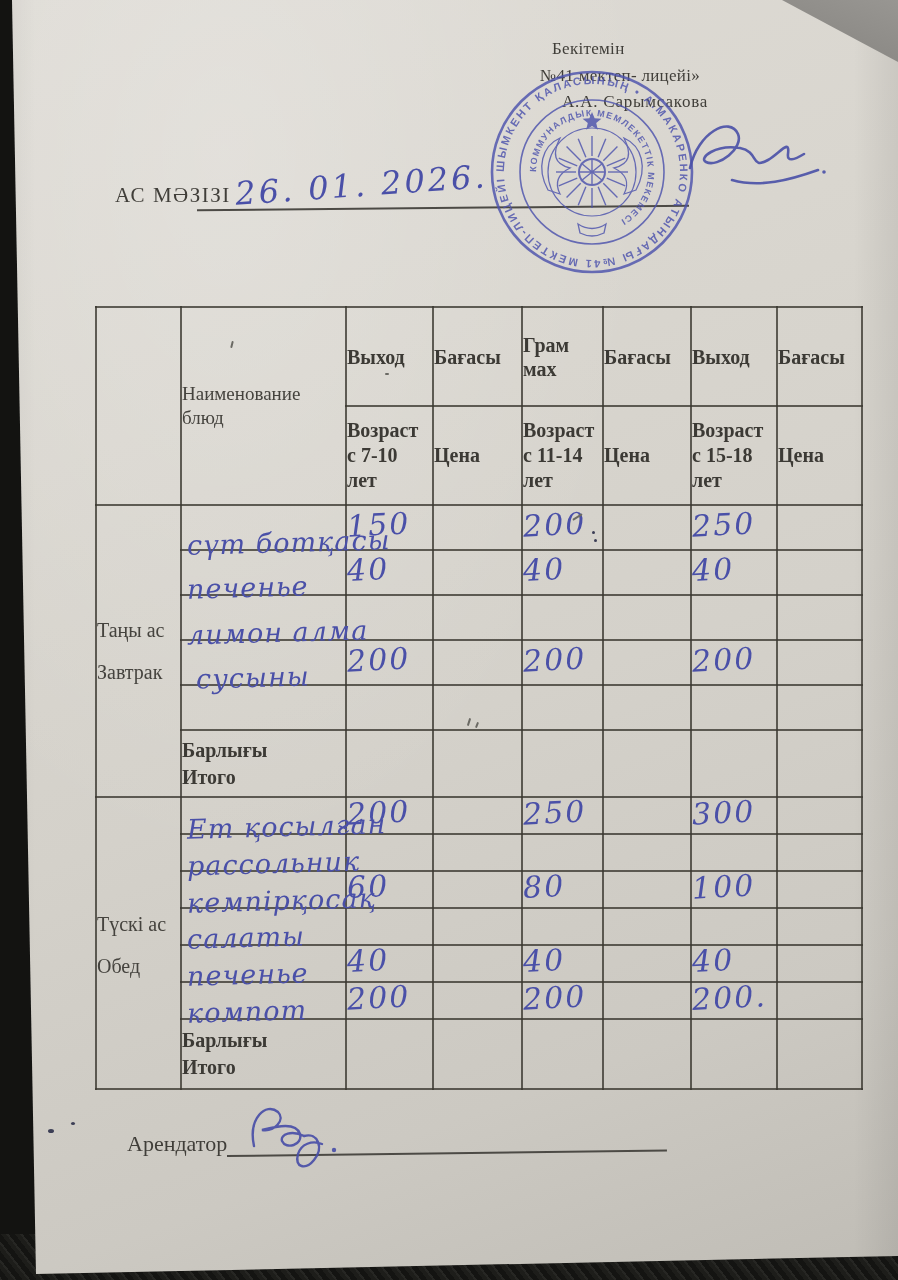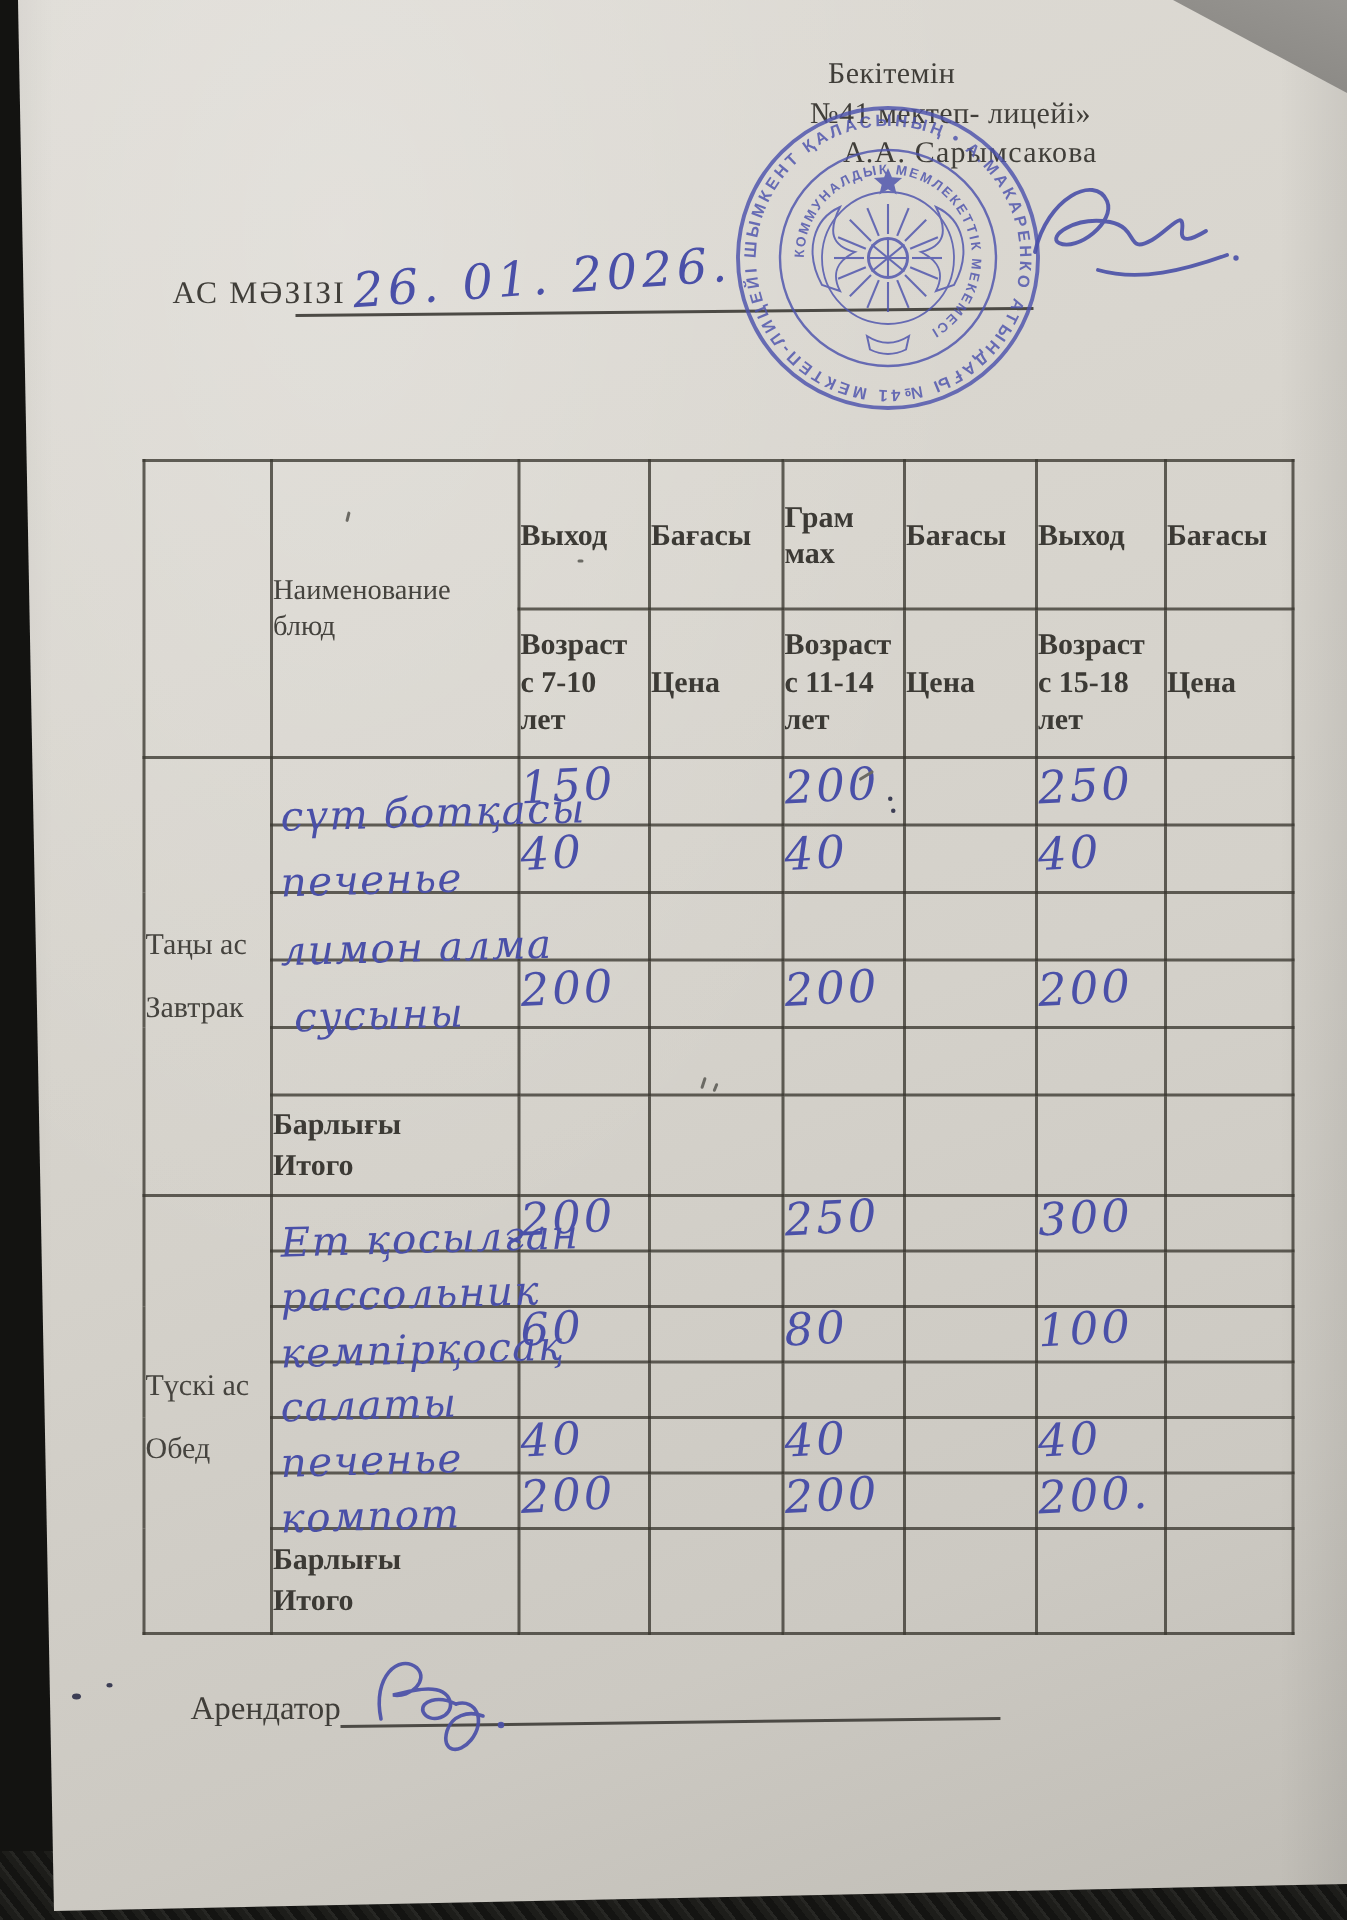--- a/index.html
+++ b/index.html
@@ -13,21 +13,21 @@
     clip-path:polygon(0 0,100% 0,100% 100%);}
   
   .paper{position:absolute;inset:0;
     background:linear-gradient(160deg,#dedbd5 0%,#d9d6cf 30%,#d4d1ca 55%,#ccc9c2 80%,#bfbcb5 100%);
     clip-path:polygon(12px 0,782px 0,898px 62px,898px 1256px,36px 1274px);}
   .paper-shade{position:absolute;inset:0;pointer-events:none;
     background:linear-gradient(90deg,rgba(0,0,0,.05) 0,rgba(0,0,0,0) 4%,rgba(0,0,0,0) 95%,rgba(0,0,0,.07) 100%),
                radial-gradient(ellipse at 25% 12%,rgba(255,255,255,.20) 0%,rgba(255,255,255,0) 45%);}
   .printed{color:#403e39;}
   
-  .approval{position:absolute;left:552px;top:36px;font-size:20px;line-height:26.5px;letter-spacing:.3px;}
+  .approval{position:absolute;left:552px;top:36px;font-size:17px;line-height:26.5px;letter-spacing:.3px;}
   .approval .l3{margin-left:-12px;}
   .approval .l4{margin-left:10px;letter-spacing:.8px;}
   
   .menu-title{position:absolute;left:115px;top:183px;font-size:21px;letter-spacing:1.5px;}
   .title-underline{position:absolute;left:197px;top:207px;width:492px;border-top:2px solid #4c4a45;transform:rotate(-.55deg);}
   .hw{color:#4a50a8;font-family:"DejaVu Serif",serif;font-style:italic;}
   .hw-date{position:absolute;left:235px;top:166px;font-size:32px;letter-spacing:3px;transform:rotate(-4deg);}
   .subtitle{position:absolute;left:104px;top:229px;font-size:20px;letter-spacing:.4px;}
   
   table.menu{position:absolute;left:95px;top:306px;width:766px;border-collapse:collapse;table-layout:fixed;}
@@ -42,21 +42,21 @@
   td.meal.lunch{padding-top:4px;}
   td.meal .mr{margin-top:20px;}
   td.dish{position:relative;}
   td.dish .hw{position:absolute;left:5px;bottom:-9px;font-size:27px;white-space:nowrap;transform:rotate(-1.6deg);letter-spacing:1px;}
   td.val{text-align:left;padding-left:16px;}
   td.val .hw{display:inline-block;font-size:30px;letter-spacing:2px;transform:translateY(-3px) rotate(-3deg);}
   td.gram{padding-left:26px;}
   td.total{font-size:20px;font-weight:bold;color:#3c3a35;padding-left:9px;line-height:27px;}
   
   .footer{position:absolute;left:127px;top:1126px;width:540px;font-size:22px;}
-  .frow{display:flex;align-items:flex-start;height:31px;}
+  .frow{display:flex;align-items:flex-end;height:31px;}
   .frow .flabel{flex:0 0 auto;}
   .frow .fline{flex:1 1 auto;border-bottom:2px solid #4c4a45;height:24px;transform:rotate(-.7deg);transform-origin:left bottom;}
   .frow.r2 .fline{margin-right:8px;}
   
   .stamp{position:absolute;left:484px;top:64px;opacity:.82;}
   .sig1{position:absolute;left:672px;top:110px;opacity:.9;}
   .sig2{position:absolute;left:232px;top:1094px;opacity:.92;}
   
   .speck{position:absolute;background:#3c3e55;border-radius:50%;}
   .speck.pencil{background:#6b6a64;border-radius:1px;}

